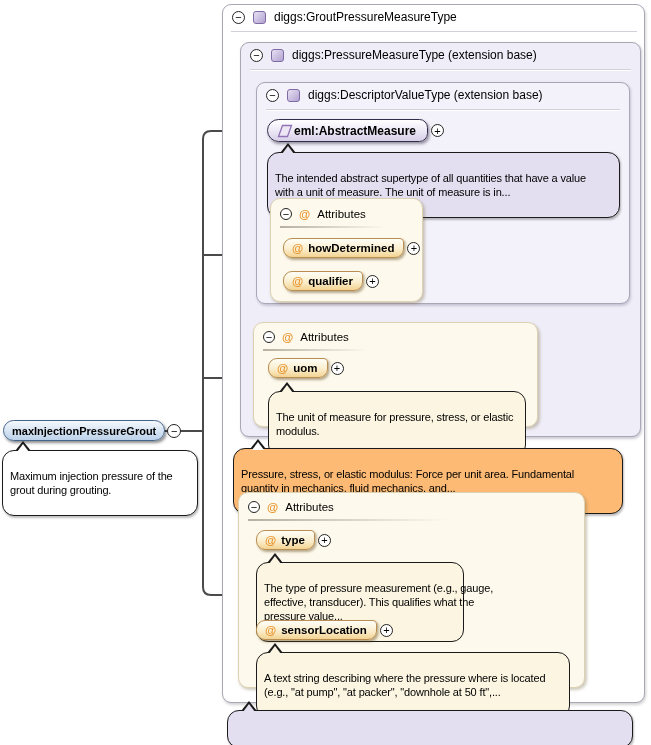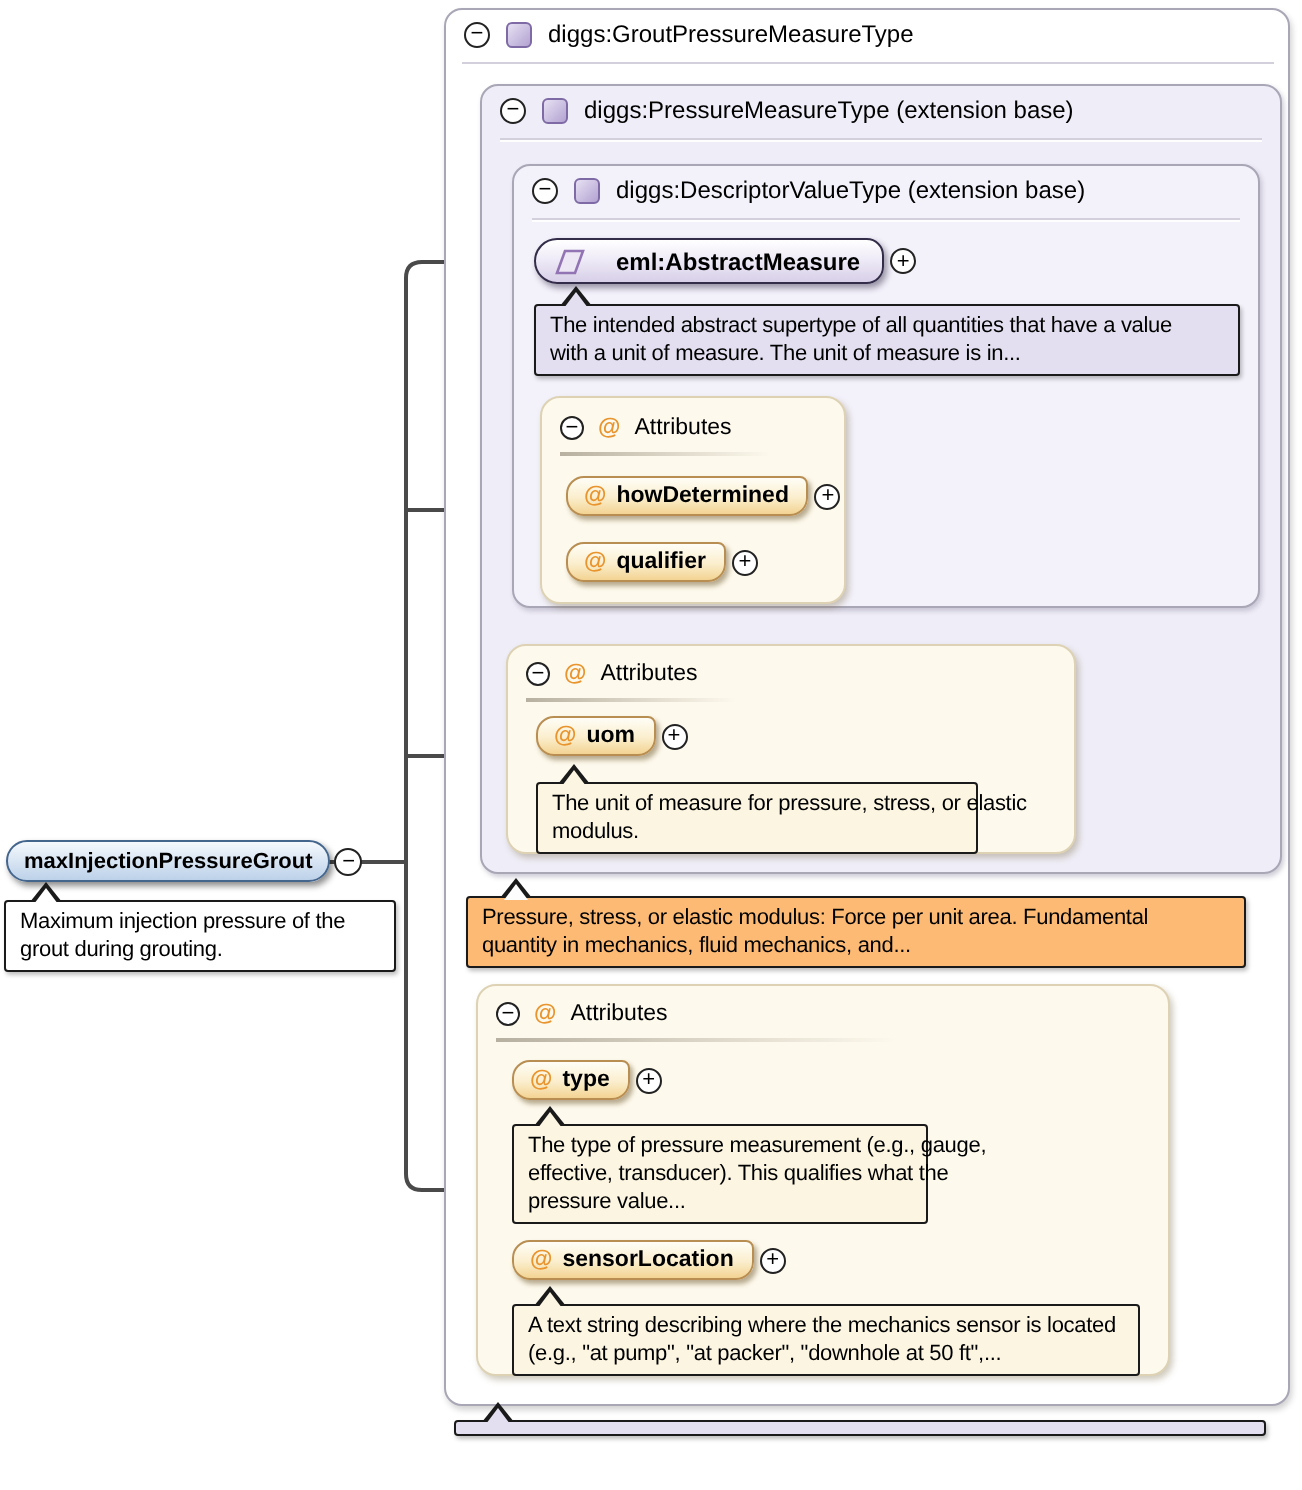--- a/index.html
+++ b/index.html
@@ -26,36 +26,36 @@
   
   .coll{box-sizing:border-box;width:13px;height:13px;border:1.2px solid #222;border-radius:50%;
     background:#fff;display:flex;align-items:center;justify-content:center;
     font-size:11px;line-height:10px;font-weight:normal;cursor:pointer;flex:0 0 auto;}
   .sq-icon{box-sizing:border-box;width:13px;height:13px;border:1.4px solid #7e6ba6;border-radius:3px;
     background:linear-gradient(135deg,#e7e1f3,#b2a2d1);flex:0 0 auto;}
   .at{color:#e8952f;font-weight:bold;font-size:11.5px;line-height:12px;}
 
   
   .row{position:absolute;display:flex;align-items:center;gap:3px;}
-  .elem-pill{display:inline-flex;align-items:center;gap:15px;box-sizing:border-box;height:23px;
+  .elem-pill{display:inline-flex;align-items:center;gap:1px;box-sizing:border-box;height:23px;
     padding:0 11px 0 9px;border:1.6px solid #332d4a;border-radius:12px 9px 9px 12px;
     background:linear-gradient(180deg,#ffffff 0%,#efebf7 45%,#d7cfe8 100%);
     font-size:12px;font-weight:bold;white-space:nowrap;box-shadow:1.5px 2px 3px rgba(40,30,60,.45);cursor:pointer;}
   .attr-pill{display:inline-flex;align-items:center;gap:5px;box-sizing:border-box;height:20px;
     padding:0 9px 0 8px;border:1.2px solid #b98e52;border-radius:9px 4px 9px 9px;
     background:linear-gradient(180deg,#fefdf6 0%,#fbeecd 55%,#f3d392 100%);
     font-size:11.5px;font-weight:bold;white-space:nowrap;box-shadow:1.5px 2px 2.5px rgba(95,70,25,.45);cursor:pointer;}
   .root-pill{display:inline-flex;align-items:center;box-sizing:border-box;height:21px;padding:0 8px;
     border:1.6px solid #44658c;border-radius:11px;
     background:linear-gradient(180deg,#f5f9fd 0%,#dbe7f4 45%,#bcd1e9 100%);
     font-size:11px;font-weight:bold;white-space:nowrap;box-shadow:1.5px 2px 3px rgba(0,0,0,.45);cursor:pointer;}
 
   
-  .callout{position:absolute;box-sizing:border-box;border:1.2px solid #1a1a1a;border-radius:2px;
-    padding:3px 7px;font-size:11px;line-height:14px;letter-spacing:-0.15px;
+  .callout{position:absolute;box-sizing:border-box;border:1.2px solid #1a1a1a;border-radius:12px;
+    padding:18px 7px;font-size:11px;line-height:14px;letter-spacing:-0.15px;
     box-shadow:1px 1.5px 2px rgba(0,0,0,.25);}
   .callout .ln{white-space:nowrap;}
   .callout::before{content:"";position:absolute;top:-10px;left:var(--px,12px);width:0;height:0;
     border-left:8px solid transparent;border-right:8px solid transparent;border-bottom:10px solid #1a1a1a;}
   .callout::after{content:"";position:absolute;top:-7px;left:calc(var(--px,12px) + 2px);width:0;height:0;
     border-left:6px solid transparent;border-right:6px solid transparent;border-bottom:8.5px solid var(--pbg,#fff);}
   .co-purple{background:#e3dff0;--pbg:#e3dff0;}
   .co-cream{background:#fbf5e1;--pbg:#fbf5e1;}
   .co-white{background:#fdba74;--pbg:#fdfdfd;}
 </style>
@@ -140,21 +140,21 @@
       <span class="box-title" style="font-size:11.5px;">Attributes</span>
     </div>
     <div class="attr-sep" style="left:9px;top:26px;width:105px;"></div>
     <div class="row" style="left:14px;top:35px;">
       <span class="attr-pill">
         <span class="at">@</span>
         <span>uom</span>
       </span>
       <span class="coll">+</span>
     </div>
-    <div class="callout co-cream" style="left:14px;top:68px;width:221px;--px:10px;box-shadow:none;">
+    <div class="callout co-cream" style="left:14px;top:68px;width:258px;--px:10px;box-shadow:none;">
       <div class="ln">The unit of measure for pressure, stress, or elastic</div>
       <div class="ln">modulus.</div>
     </div>
   </div>
 
   <div class="row" style="left:3px;top:420px;gap:2px;">
     <span class="root-pill">
       <span>maxInjectionPressureGrout</span>
     </span>
     <span class="coll" style="width:14px;height:14px;">−</span>
@@ -191,21 +191,21 @@
     </div>
 
     <div class="row" style="left:17px;top:127px;">
       <span class="attr-pill">
         <span class="at">@</span>
         <span>sensorLocation</span>
       </span>
       <span class="coll">+</span>
     </div>
     <div class="callout co-cream" style="left:17px;top:159px;width:314px;--px:10px;box-shadow:none;">
-      <div class="ln">A text string describing where the mechanics sensor is located</div>
+      <div class="ln">A text string describing where the pressure where is located</div>
       <div class="ln">(e.g., "at pump", "at packer", "downhole at 50 ft",...</div>
     </div>
   </div>
 
   <div class="callout co-purple" style="left:227px;top:710px;width:406px;--px:13px;">
   </div>
 
 </div>
 
 </body></html>

